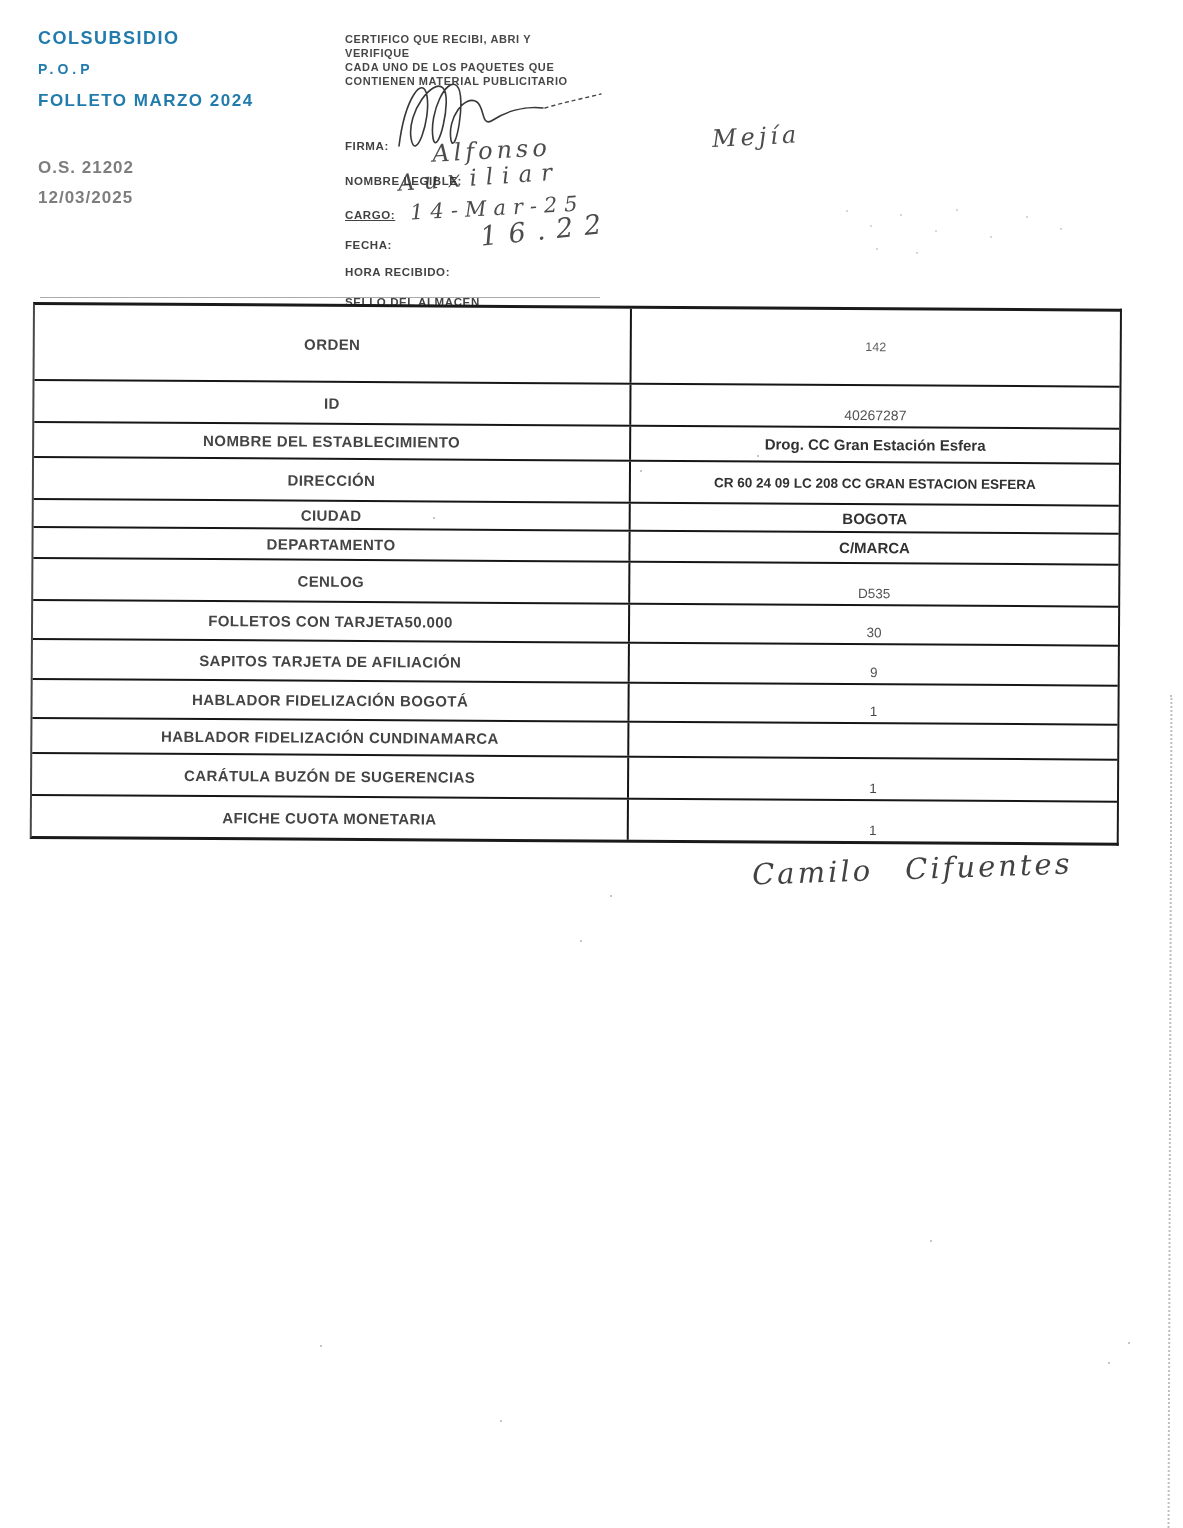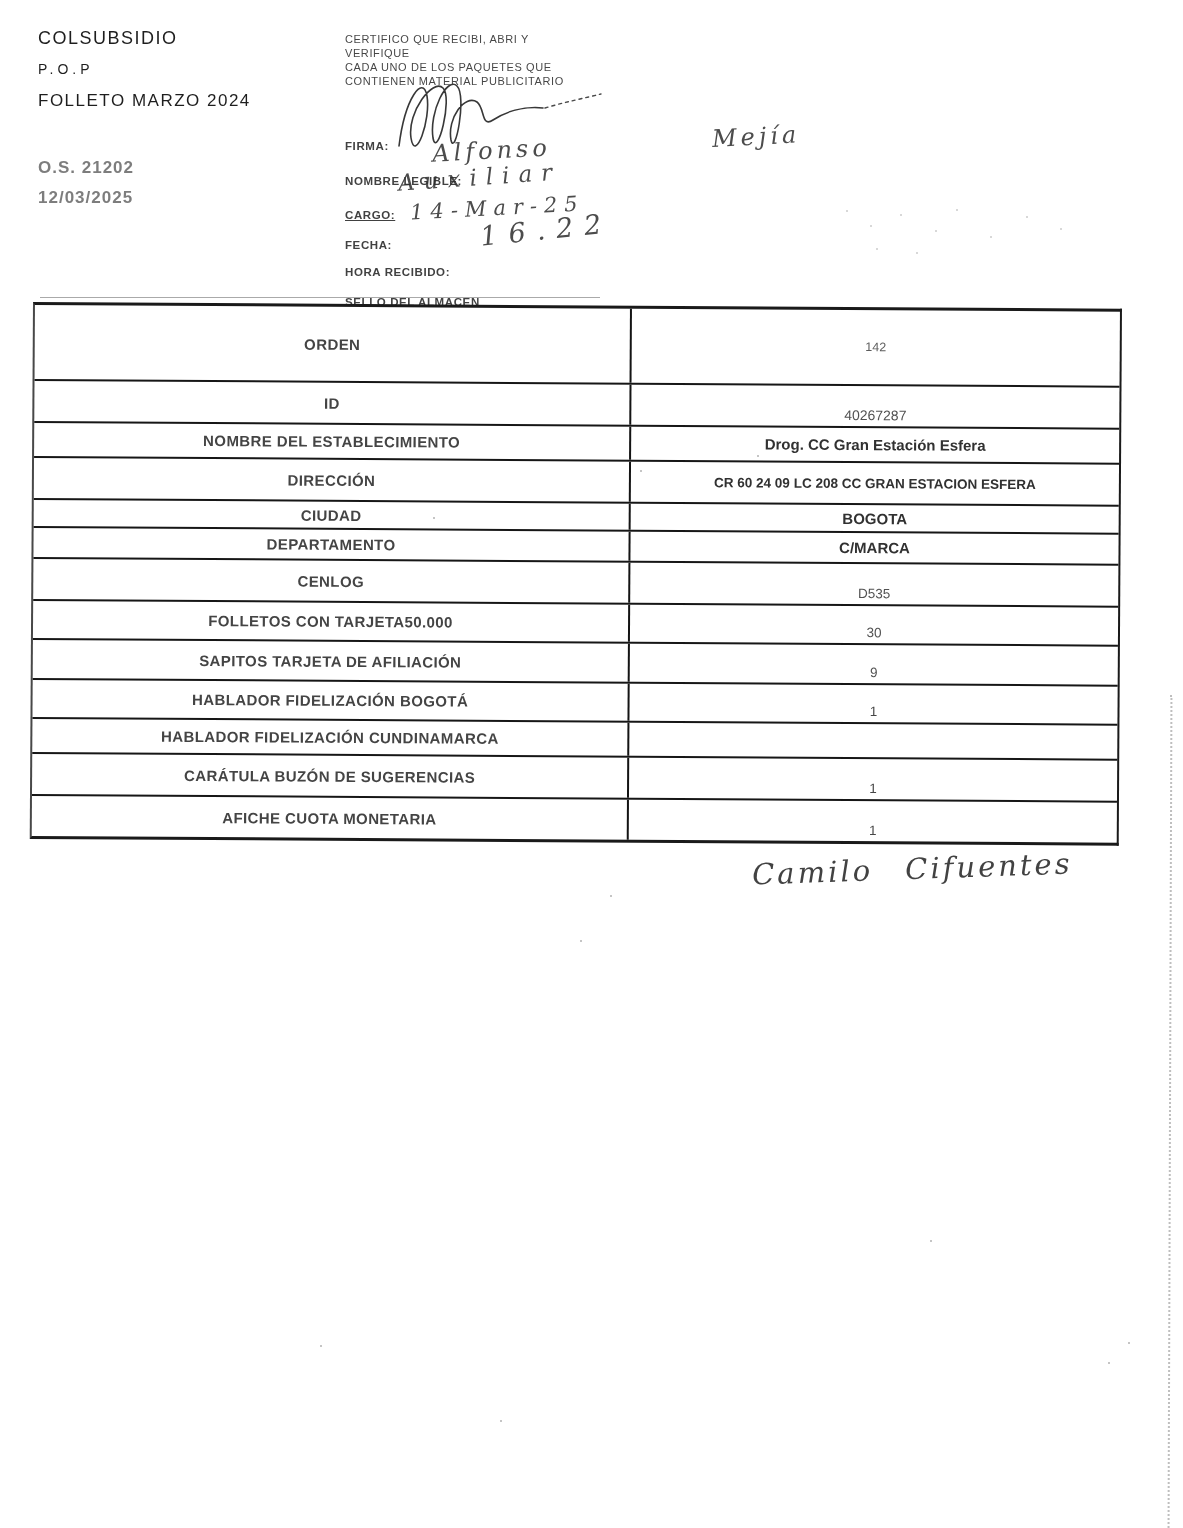--- a/index.html
+++ b/index.html
@@ -5,30 +5,30 @@
   html,body{margin:0;padding:0;}
   body{
     width:1183px;height:1528px;background:#ffffff;
     font-family:"Liberation Sans",sans-serif;color:#1e1e1e;
     position:relative;overflow:hidden;
   }
   .page{position:absolute;inset:0;}
 
   
   .hdr-left{position:absolute;left:38px;top:28px;width:300px;}
-  .stencil{color:#000000;font-weight:400;letter-spacing:1.5px;opacity:.88;}
+  .stencil{color:#0369a1;font-weight:700;letter-spacing:1.5px;opacity:.88;}
   .hl1{font-size:18px;margin:0 0 12px 0;}
   .hl2{font-size:14px;letter-spacing:4px;margin:0 0 14px 0;}
   .hl3{font-size:17px;margin:0;}
   .os-block{position:absolute;left:38px;top:158px;}
   .os-line{font-size:17px;font-weight:700;color:#737373;letter-spacing:1px;margin:0 0 10px 0;opacity:.92;}
 
   
   .cert{position:absolute;left:345px;top:32px;width:340px;}
-  .cert-line{font-size:11px;font-weight:400;color:#333;letter-spacing:.6px;line-height:14px;margin:0;opacity:.9;}
+  .cert-line{font-size:11px;font-weight:700;color:#333;letter-spacing:.6px;line-height:14px;margin:0;opacity:.9;}
   .cert-field{position:absolute;font-size:11.5px;font-weight:700;color:#313131;letter-spacing:.6px;opacity:.92;white-space:nowrap;}
   .f-firma{left:0;top:108px;}
   .f-nombre{left:0;top:143px;}
   .f-cargo{left:0;top:177px;text-decoration:underline;}
   .f-fecha{left:0;top:207px;text-align:right;}
   .f-hora{left:0;top:234px;text-align:right;}
   .f-sello{left:0;top:264px;}
 
   
   .hand{

